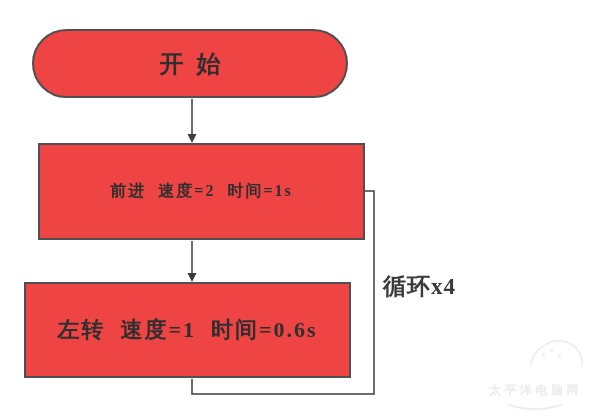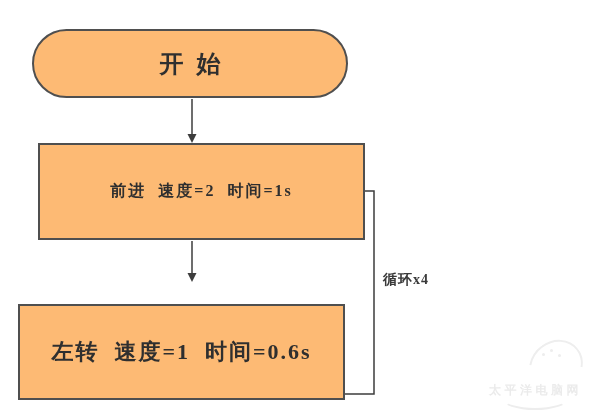--- a/index.html
+++ b/index.html
@@ -11,43 +11,43 @@
     overflow: hidden;
     font-family: "Liberation Serif", "DejaVu Serif", serif;
   }
   .connectors { position: absolute; left: 0; top: 0; }
   .conn { stroke: #3d3d3d; stroke-width: 1.5; fill: none; }
   .head { fill: #3d3d3d; stroke: none; }
 
   .node {
     position: absolute;
     box-sizing: border-box;
-    background: #fdba74;
+    background: #ef4444;
     border: 2px solid #4f4f4f;
     display: flex;
     align-items: center;
     justify-content: center;
     color: #2f2f2f;
     font-weight: 700;
   }
   .node span { white-space: pre; }
   .stadium {
     left: 32px; top: 29px; width: 316px; height: 69px;
     border-radius: 35px;
     font-size: 24px;
   }
   .stadium span { letter-spacing: 13px; margin-right: -13px; }
   .rect1 { left: 38px; top: 143px; width: 327px; height: 97px; font-size: 16px; }
-  .rect2 { left: 18px; top: 282px; width: 327px; height: 96px; font-size: 22px; margin-top: 22px; }
+  .rect2 { left: 24px; top: 282px; width: 327px; height: 96px; font-size: 22px; }
   .rect1 span, .rect2 span { letter-spacing: 2px; }
 
   .loop-label {
     position: absolute;
     left: 383px; top: 271px;
-    font-size: 14px;
+    font-size: 23px;
     font-weight: 700;
     color: #3a3a3a;
     letter-spacing: 1px;
     white-space: pre;
   }
 
   
   .watermark {
     position: absolute;
     left: 486px; top: 350px;

